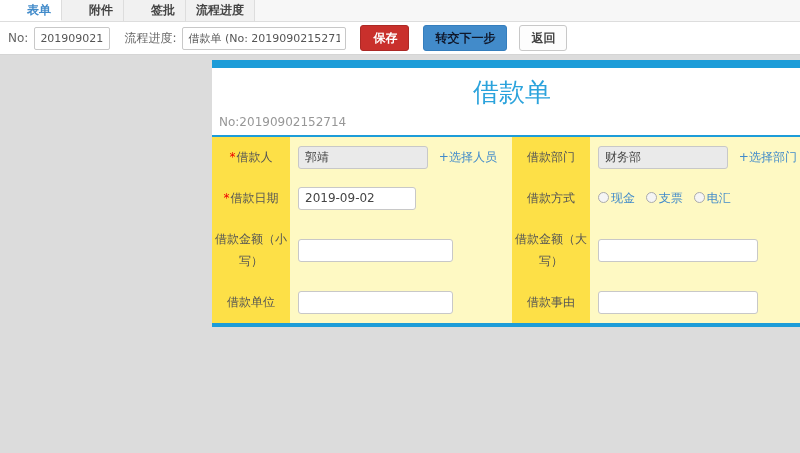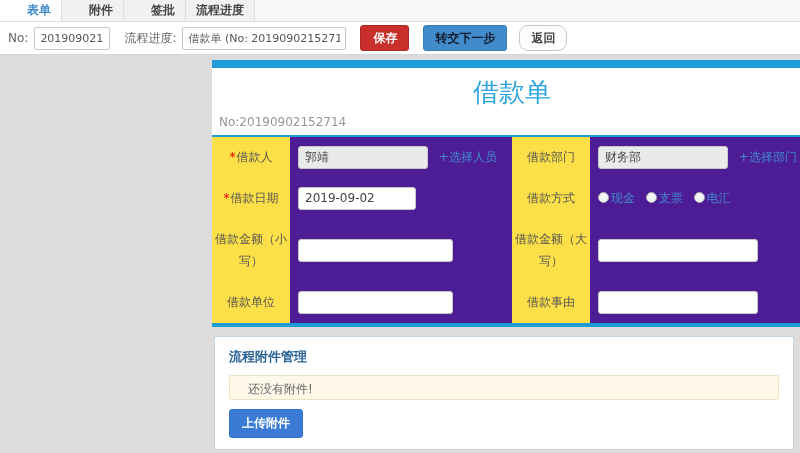--- a/index.html
+++ b/index.html
@@ -37,21 +37,21 @@
   }
   .no-input { width: 76px; margin-right: 14px; }
   .name-input { width: 164px; }
   .btn {
     height: 26px; border: 1px solid transparent; border-radius: 3px;
     font-size: 12px; font-weight: bold; padding: 0 11px; cursor: pointer;
     font-family: "DejaVu Sans", "Liberation Sans", sans-serif;
   }
   .btn-save { background: #c9302c; border-color: #ac2925; color: #fff; margin-left: 14px; padding-left: 12px; }
   .btn-next { background: #428bca; border-color: #357ebd; color: #0f172a; margin-left: 14px; }
-  .btn-back { background: #fdfdfd; border-color: #c8c8c8; color: #444; margin-left: 12px; border-radius: 9px; }
+  .btn-back { background: #fdfdfd; border-color: #c8c8c8; color: #444; margin-left: 12px; }
   
   .main { position: absolute; left: 212px; top: 60px; width: 600px; }
   
   .form-panel {
     background: #fff;
     border-top: 8px solid #1d9cd8;
     border-bottom: 4px solid #1d9cd8;
   }
   .form-title {
     font-size: 26px; font-weight: normal; color: #2ba3dc;
@@ -61,21 +61,21 @@
     display: flex; justify-content: space-between;
     font-size: 12px; color: #979797;
     padding: 2px 14px 6px 7px;
     border-bottom: 2px solid #1d9cd8;
   }
   table.form { width: 100%; border-collapse: collapse; font-size: 12px; color: #555; }
   td.lbl {
     background: #fde047; width: 78px; text-align: center;
     padding: 9px 3px; line-height: 1.9; vertical-align: middle;
   }
-  td.fld { padding: 5px 8px; vertical-align: middle; background: #4c1d95; }
+  td.fld { padding: 5px 8px; vertical-align: middle; background: #fef9c3; }
   .req { color: #e00; margin-right: 1px; }
   .fld input[type=text] {
     height: 23px; border: 1px solid #c8c8c8; border-radius: 3px;
     font-size: 12px; color: #444; padding: 0 6px;
     font-family: "DejaVu Sans", "Liberation Sans", sans-serif;
   }
   .ro { background: #eaeaea; }
   .w130 { width: 130px; } .w118 { width: 118px; } .w155 { width: 155px; } .w160 { width: 160px; }
   a.pick { color: #428bca; text-decoration: none; margin-left: 7px; font-size: 12px; }
   .radio-opt { color: #428bca; margin-right: 7px; cursor: pointer; white-space: nowrap; }
@@ -162,19 +162,14 @@
       <tr>
         <td class="lbl"><span>借款单位</span></td>
         <td class="fld"><input type="text" class="w155" style=""></td>
         <td class="lbl"><span>借款事由</span></td>
         <td class="fld"><input type="text" class="w160" style=""></td>
       </tr>
     </tbody>
       </table>
   </div>
 
-  <div class="attach-panel">
-    <div class="h-blue">流程附件管理</div>
-    <div class="empty-box">还没有附件!</div>
-    <button class="btn-upload">上传附件</button>
-  </div>
 
 </div>
 
 </body></html>

